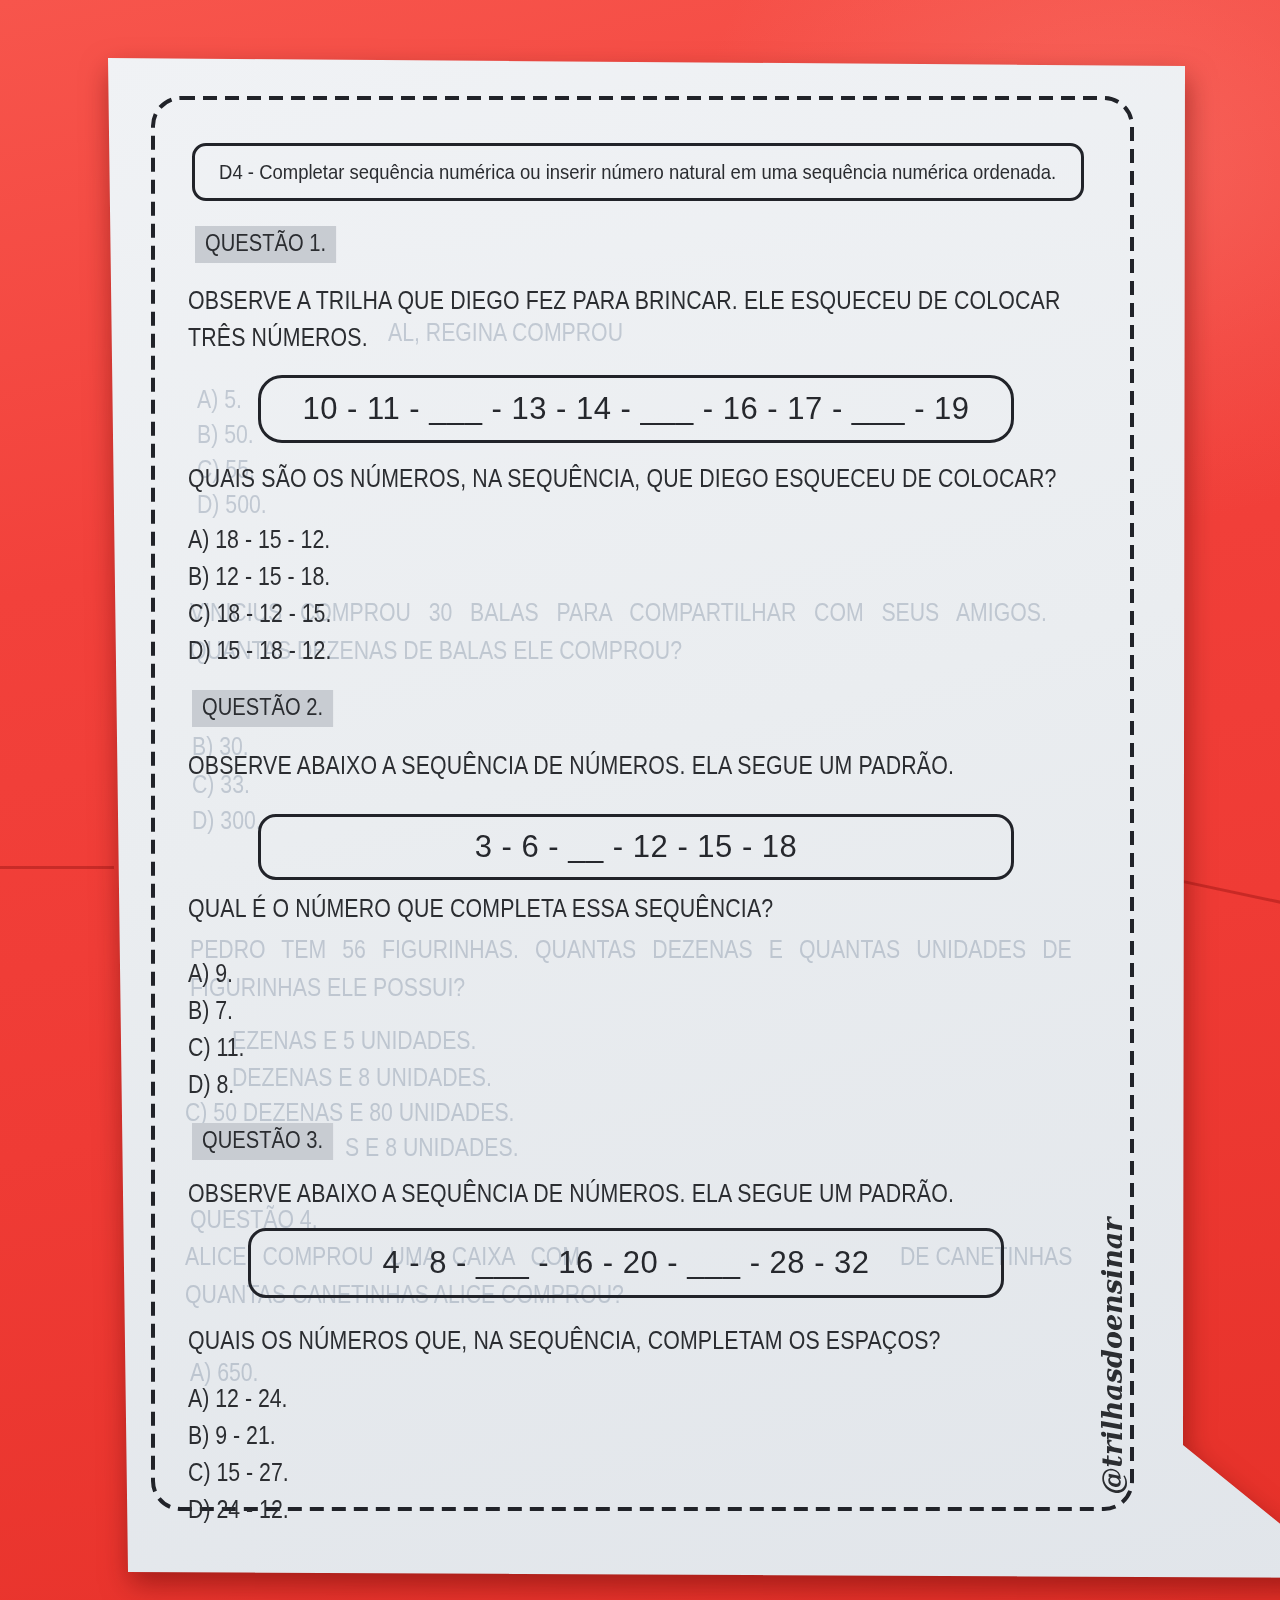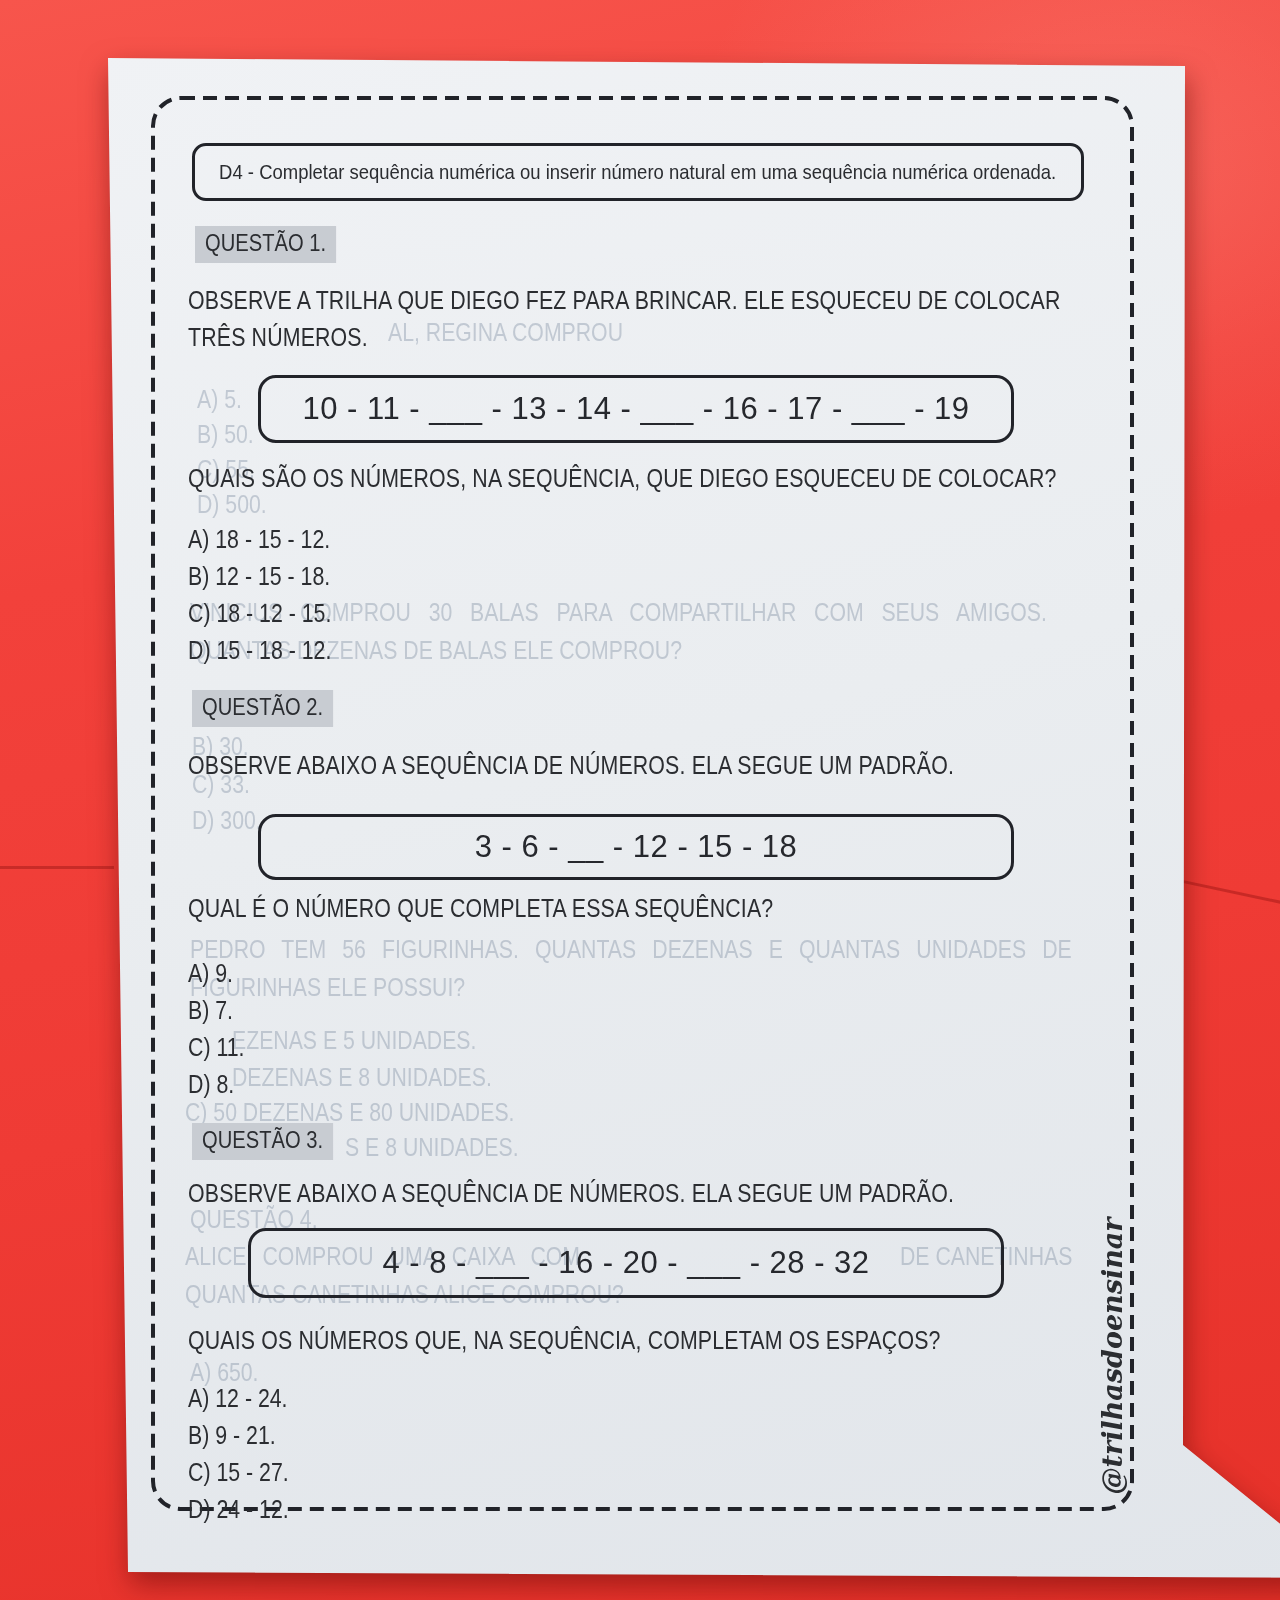--- a/index.html
+++ b/index.html
@@ -38,21 +38,21 @@
   .d4box span{font-size:21px;color:#2b2d31;transform:scaleX(.88);white-space:nowrap;}
 
   .g{position:absolute;font-size:25px;color:rgba(128,142,162,.40);
      transform:scaleX(.85);transform-origin:0 50%;white-space:nowrap;z-index:1;}
   .gw{word-spacing:14px;}
   .gw2{word-spacing:12px;}
 
   
   .b1{left:95px;top:176px;}
   .q1s{left:88px;top:232px;line-height:37px;}
-  .box1{left:158px;top:325px;width:750px;height:62px;}
+  .box1{left:158px;top:325px;width:750px;height:62px;border-radius:24px;}
   .p1{left:88px;top:413px;}
   .o10{left:88px;top:474px;} .o11{left:88px;top:511px;}
   .o12{left:88px;top:548px;} .o13{left:88px;top:585px;}
   
   .b2{left:92px;top:640px;}
   .q2s{left:88px;top:700px;}
   .box2{left:158px;top:764px;width:750px;height:60px;}
   .p2{left:88px;top:843px;}
   .o20{left:88px;top:908px;} .o21{left:88px;top:945px;}
   .o22{left:88px;top:982px;} .o23{left:88px;top:1019px;}

